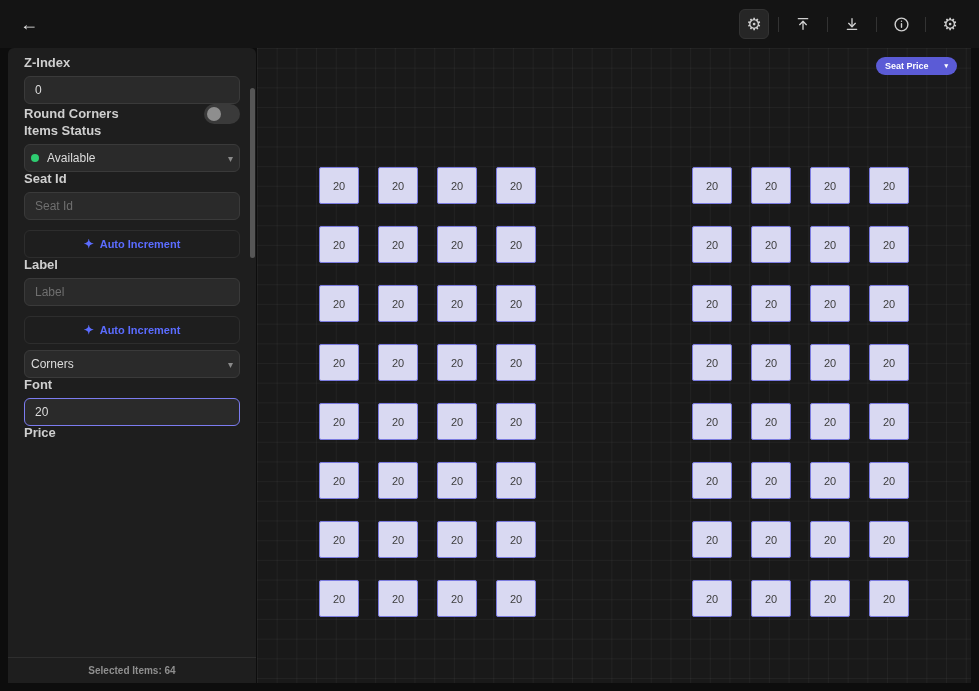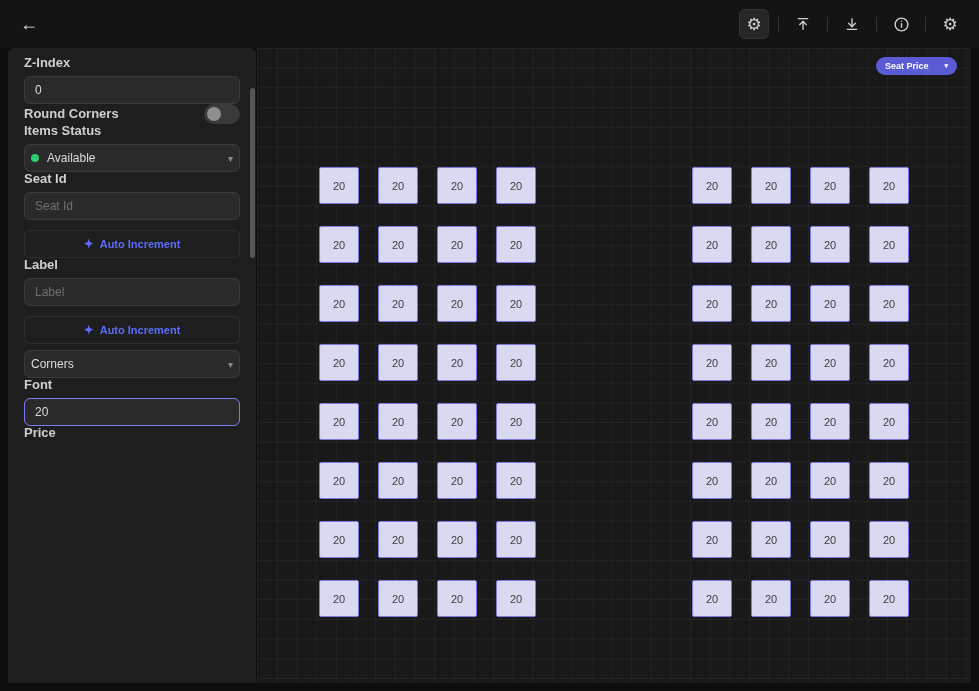--- a/index.html
+++ b/index.html
@@ -148,20 +148,21 @@
     </div>
 
     <label class="field-label gap18">Font</label>
     <input class="text-input focused gap6" value="20" style="">
 
     <label class="field-label gap18">Price</label>
   </div>
 
   <div class="scroll-thumb"></div>
 
+  <div class="panel-footer">Selected Items: 64</div>
 </aside>
 
 <main class="canvas">
   <button class="seat-price-btn">
     <span>Seat Price</span>
     <span class="caret">▾</span>
   </button>
   <div id="seats">
       <div class="seat" style="left: 62px; top: 119px;">20</div>
       <div class="seat" style="left: 121px; top: 119px;">20</div>

